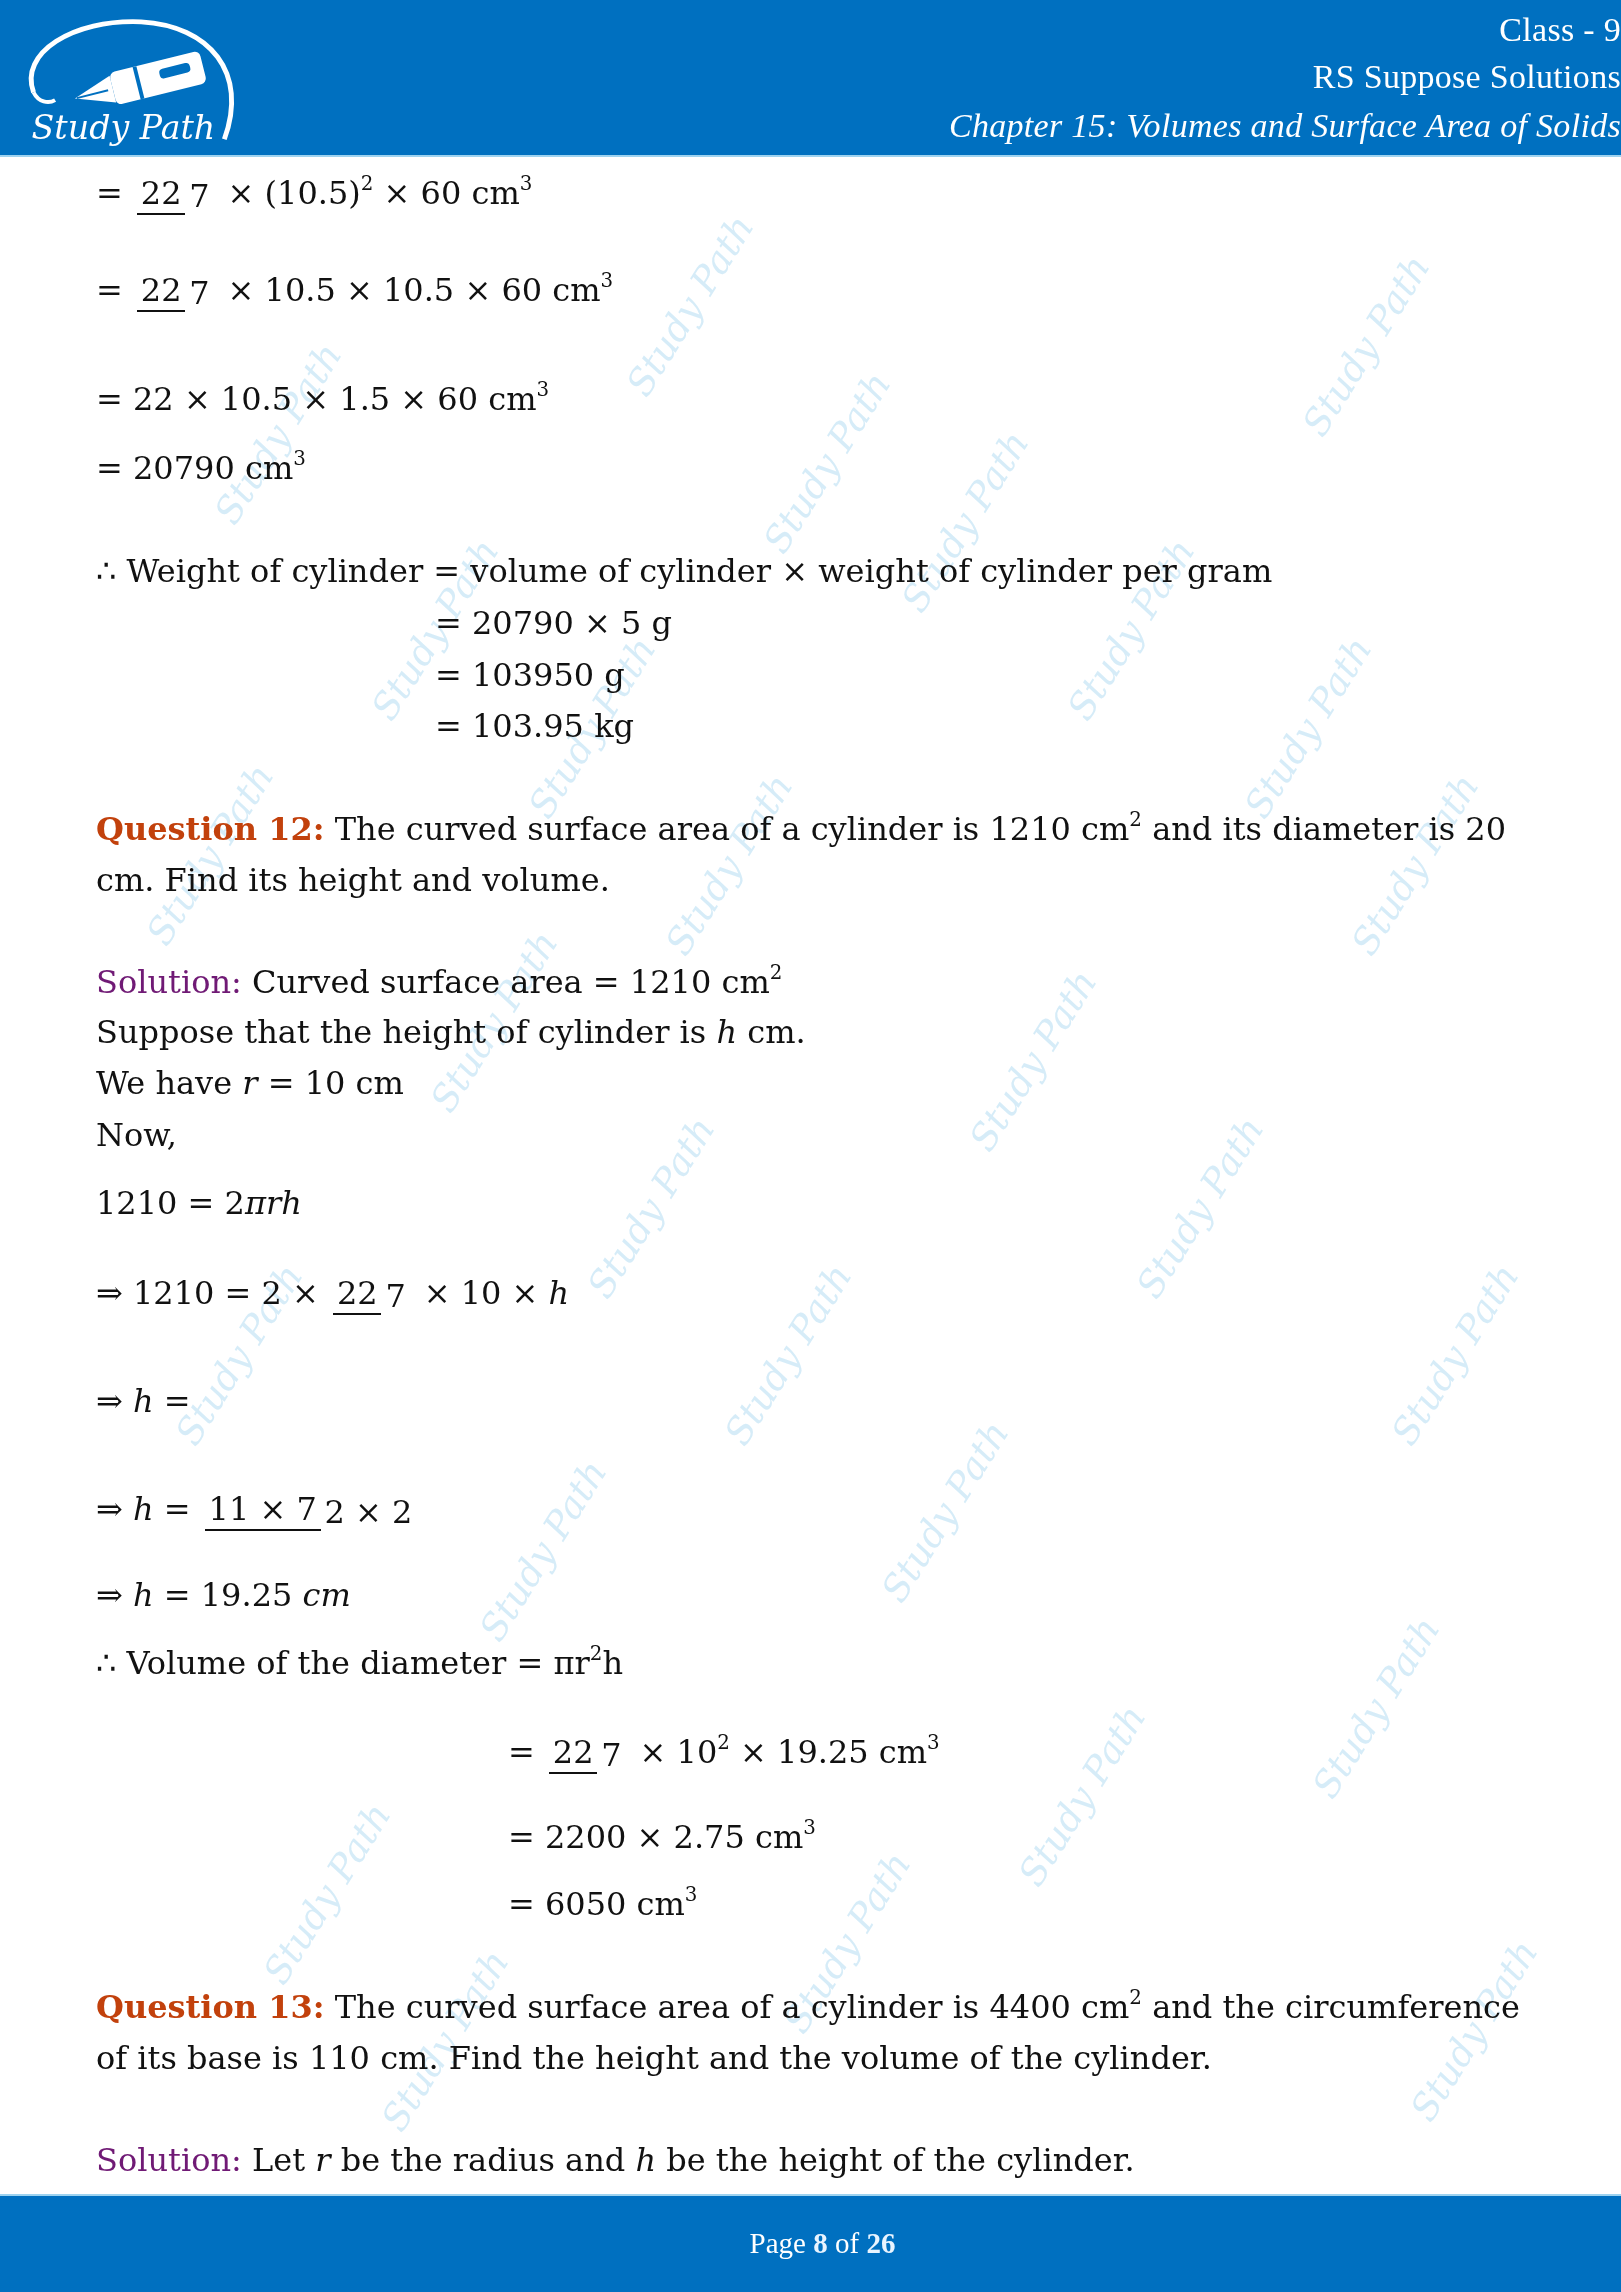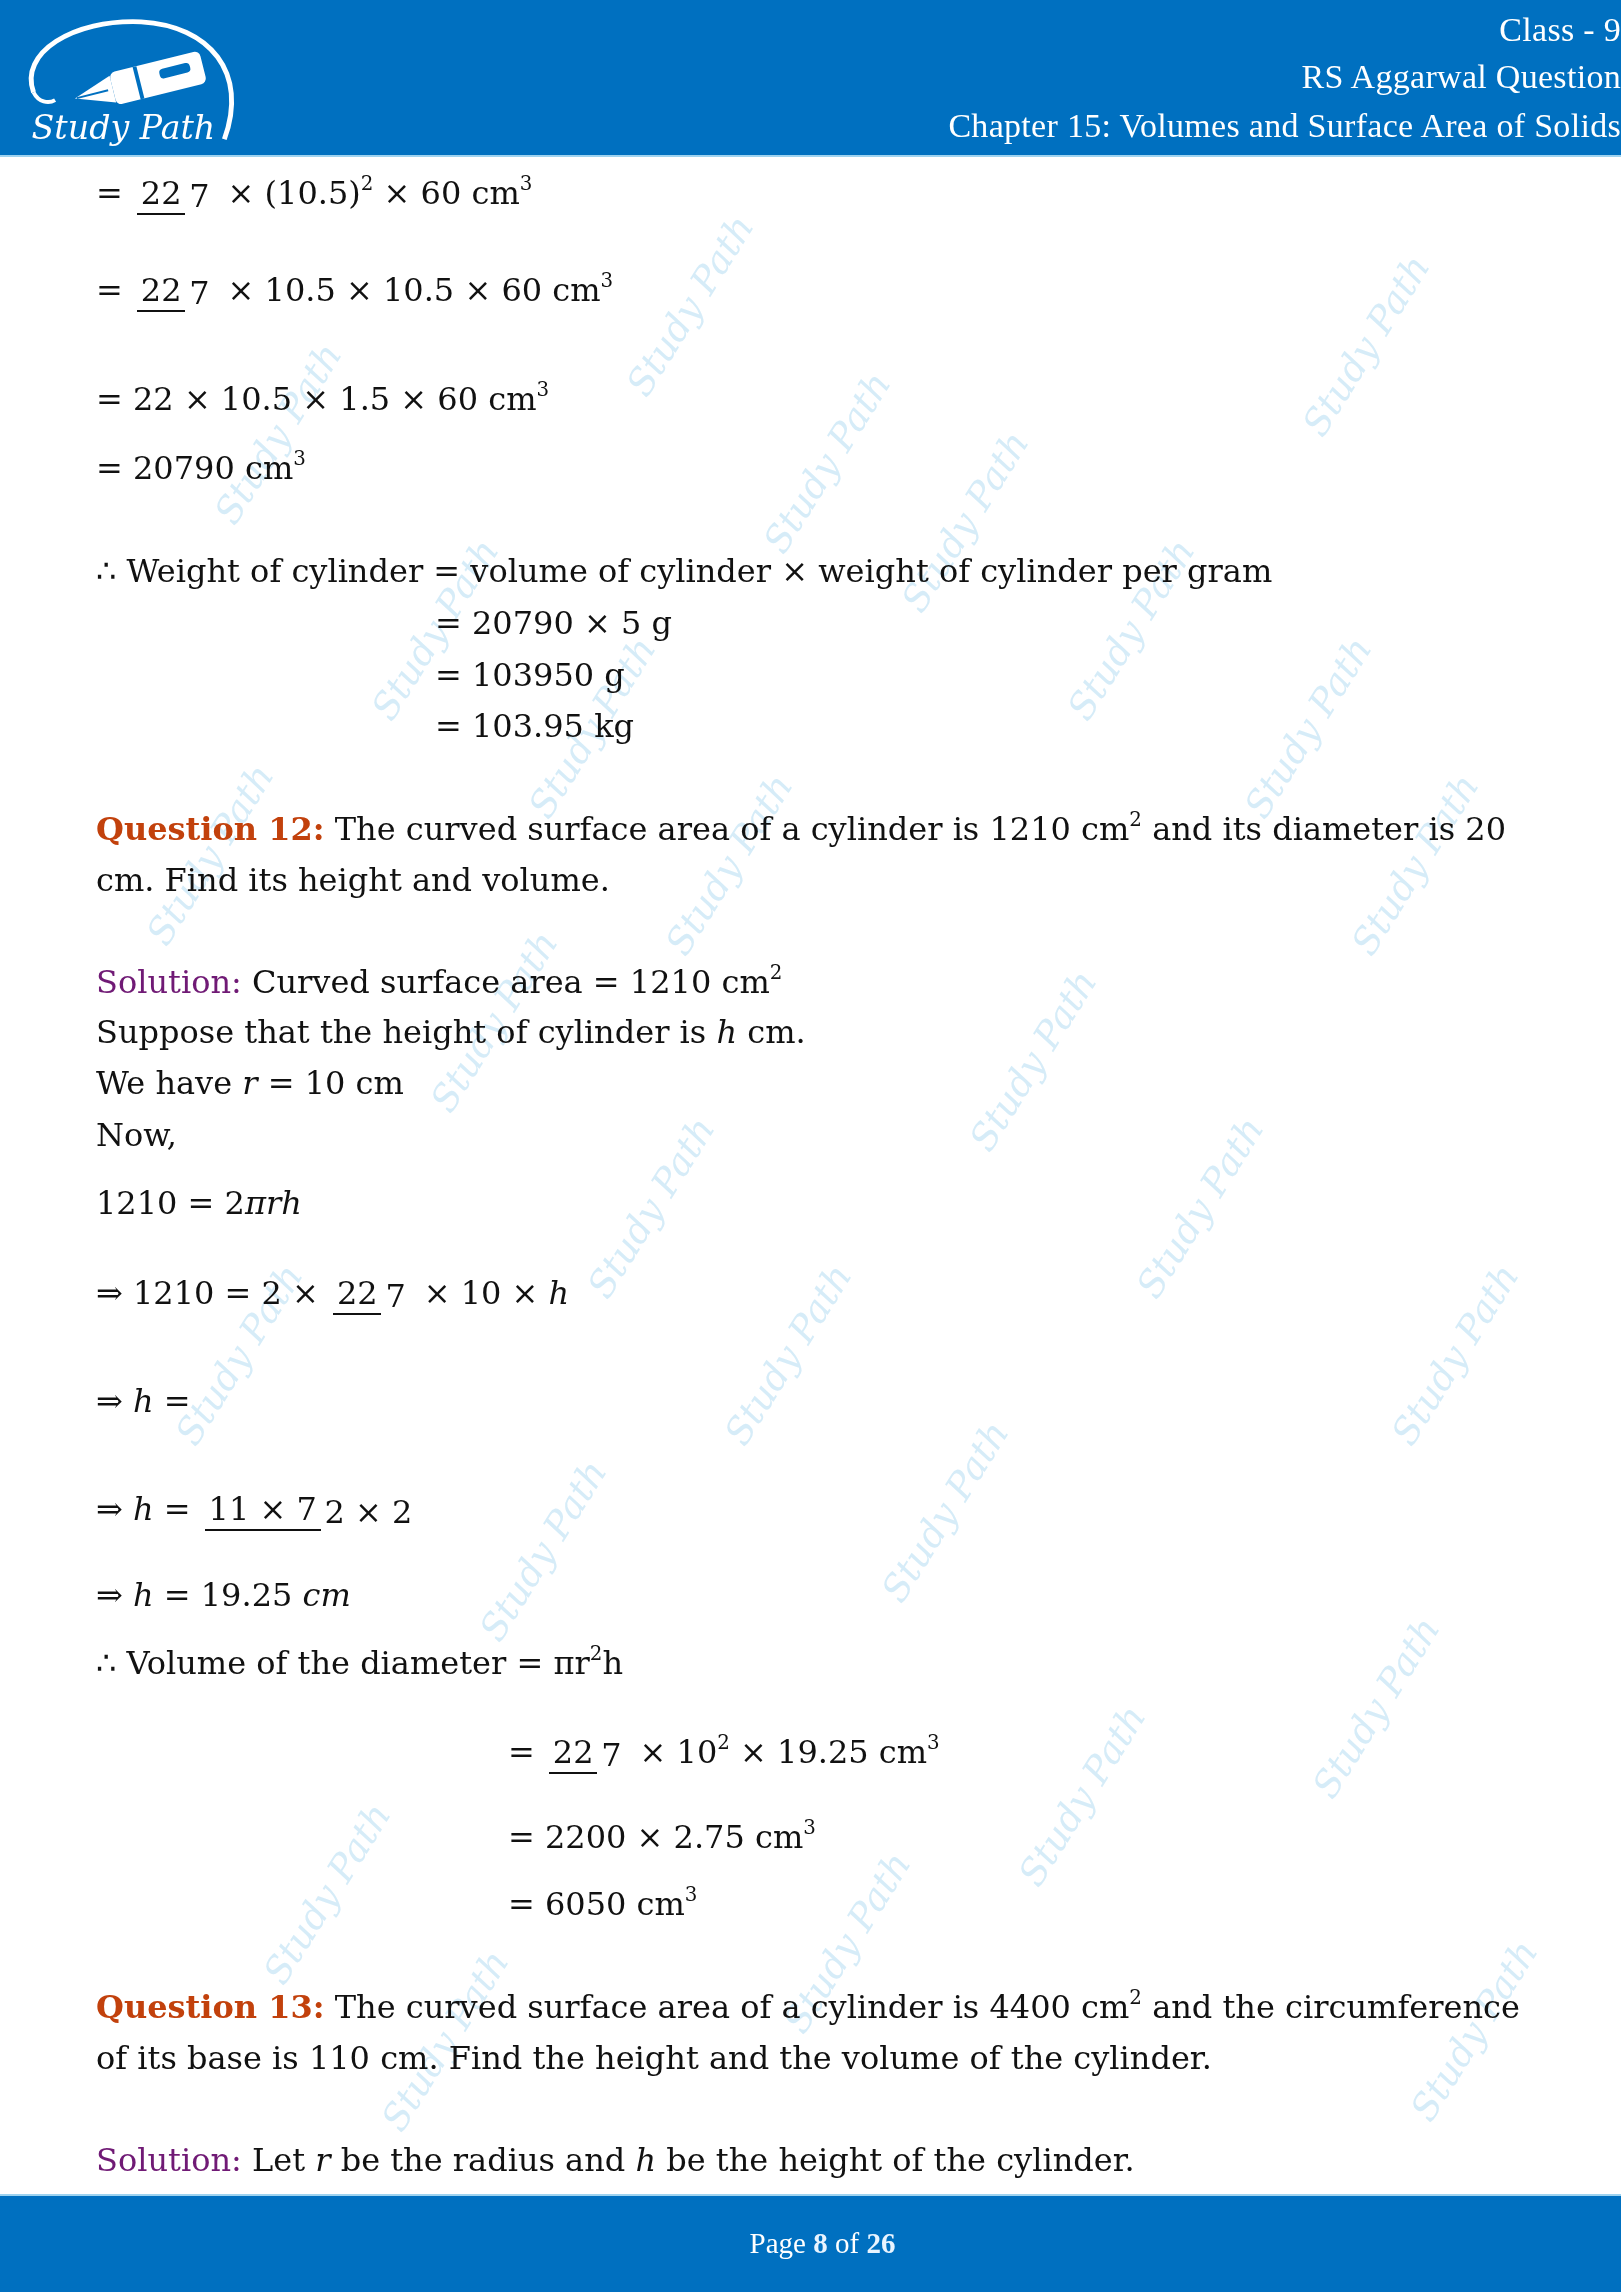--- a/index.html
+++ b/index.html
@@ -10,21 +10,21 @@
       position: absolute; left: 0; top: 0; width: 1621px; height: 157px;
       background: #0070c0; color: #fff;
       border-bottom: 2.9px solid #9ed3f0;
     }
     .header .titles {
       position: absolute; left: 0; right: 0; top: 5.9px;
       text-align: right; font-family: "Liberation Serif", "DejaVu Serif", serif;
       font-size: 34px; line-height: 47px; letter-spacing: 0.3px;
     }
     .header .titles div { height: 47px; }
-    .header .titles .t3 { margin-top: 2px; }
+    .header .titles .t3 { margin-top: 2px; font-style: italic; }
     .logo { position: absolute; left: 13.7px; top: 13.7px; width: 225px; height: 137px; }
 
     .footer {
       position: absolute; left: 0; top: 2194px; width: 1621px; height: 99px;
       background: #0070c0; color: #fff;
       border-top: 2.9px solid #9ed3f0;
       text-align: center;
       font-family: "Liberation Serif", "DejaVu Serif", serif;
       font-size: 29px; line-height: 94px; padding-left: 24px;
     }
@@ -59,21 +59,21 @@
       <rect x="100" y="55" width="95" height="34" rx="6" fill="#fff"></rect>
       <rect x="125" y="55" width="4" height="34" fill="#0070c0"></rect>
       <polygon points="100,58 60,72 100,86" fill="#fff"></polygon>
       <line x1="62" y1="72" x2="95" y2="72" stroke="#0070c0" stroke-width="2"></line>
       <rect x="150" y="64" width="32" height="10" rx="4" fill="#0070c0"></rect>
     </g>
     <text x="18" y="128" fill="#fff" font-family="DejaVu Serif, serif" font-style="italic" font-size="34">Study Path</text>
   </svg>
   <div class="titles">
     <div>Class - 9</div>
-    <div>RS Aggarwal Question</div>
+    <div>RS Suppose Solutions</div>
     <div class="t3">Chapter 15: Volumes and Surface Area of Solids</div>
   </div>
 </div>
 
 <div class="watermark-layer">
   <span class="wm" style="left:588px;top:127px">Study Path</span>
   <span class="wm" style="left:1264px;top:167px">Study Path</span>
   <span class="wm" style="left:176px;top:255px">Study Path</span>
   <span class="wm" style="left:725px;top:284px">Study Path</span>
   <span class="wm" style="left:863px;top:343px">Study Path</span>

